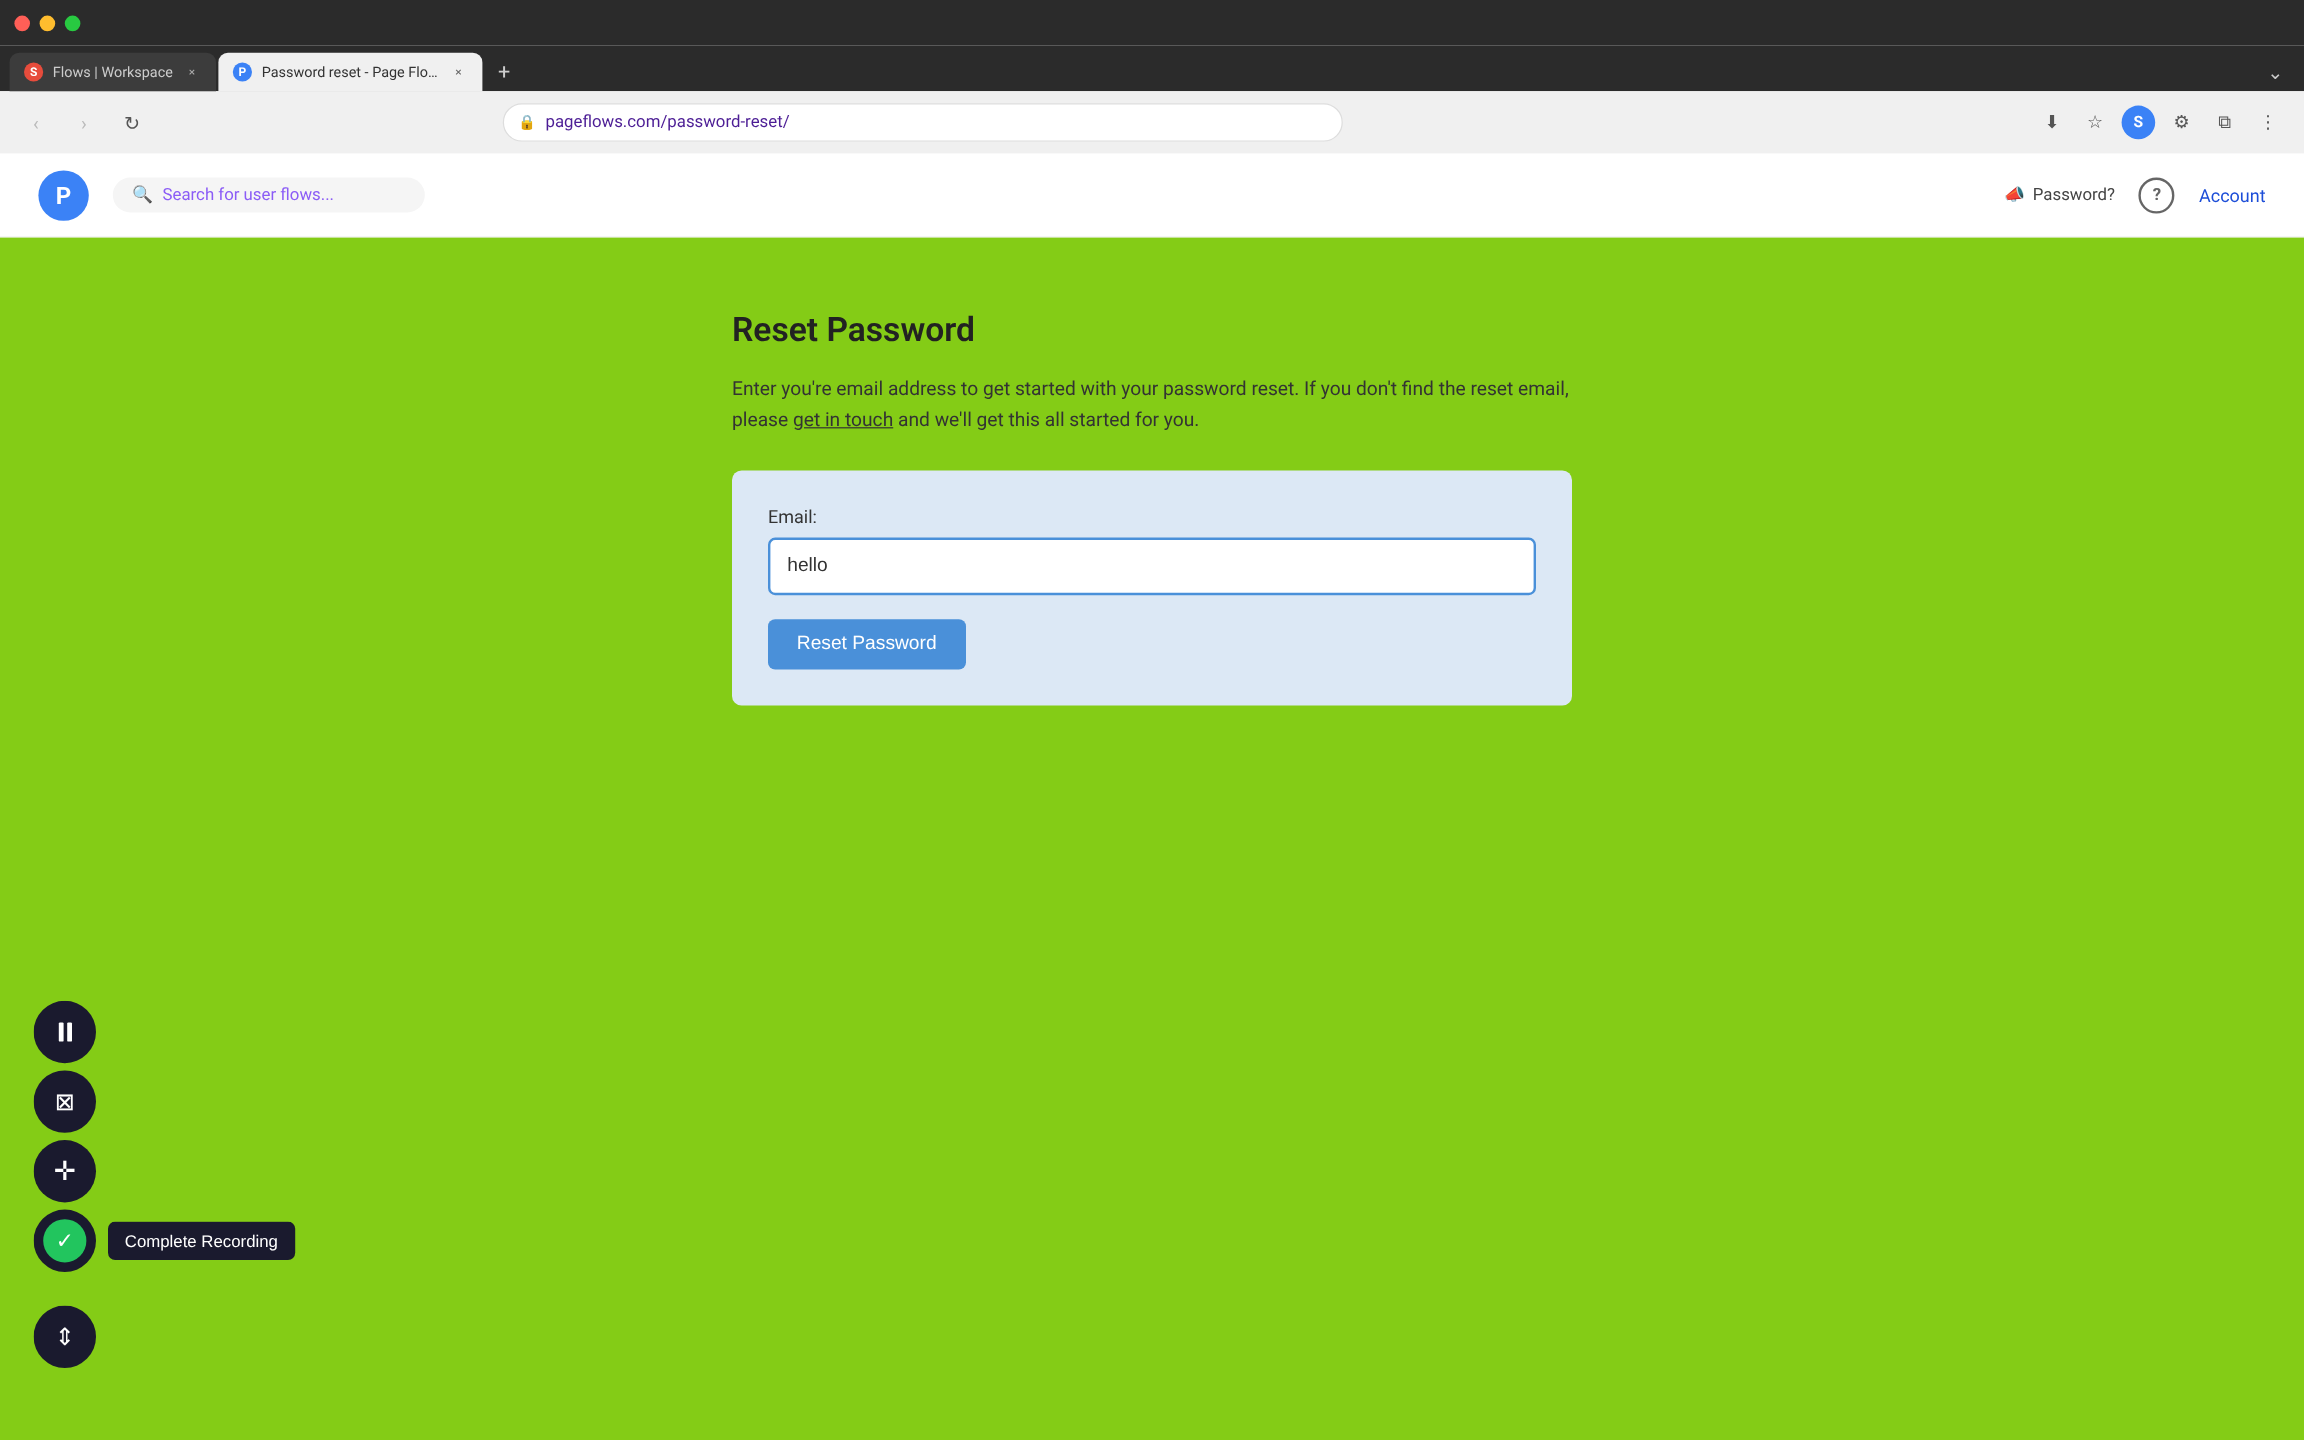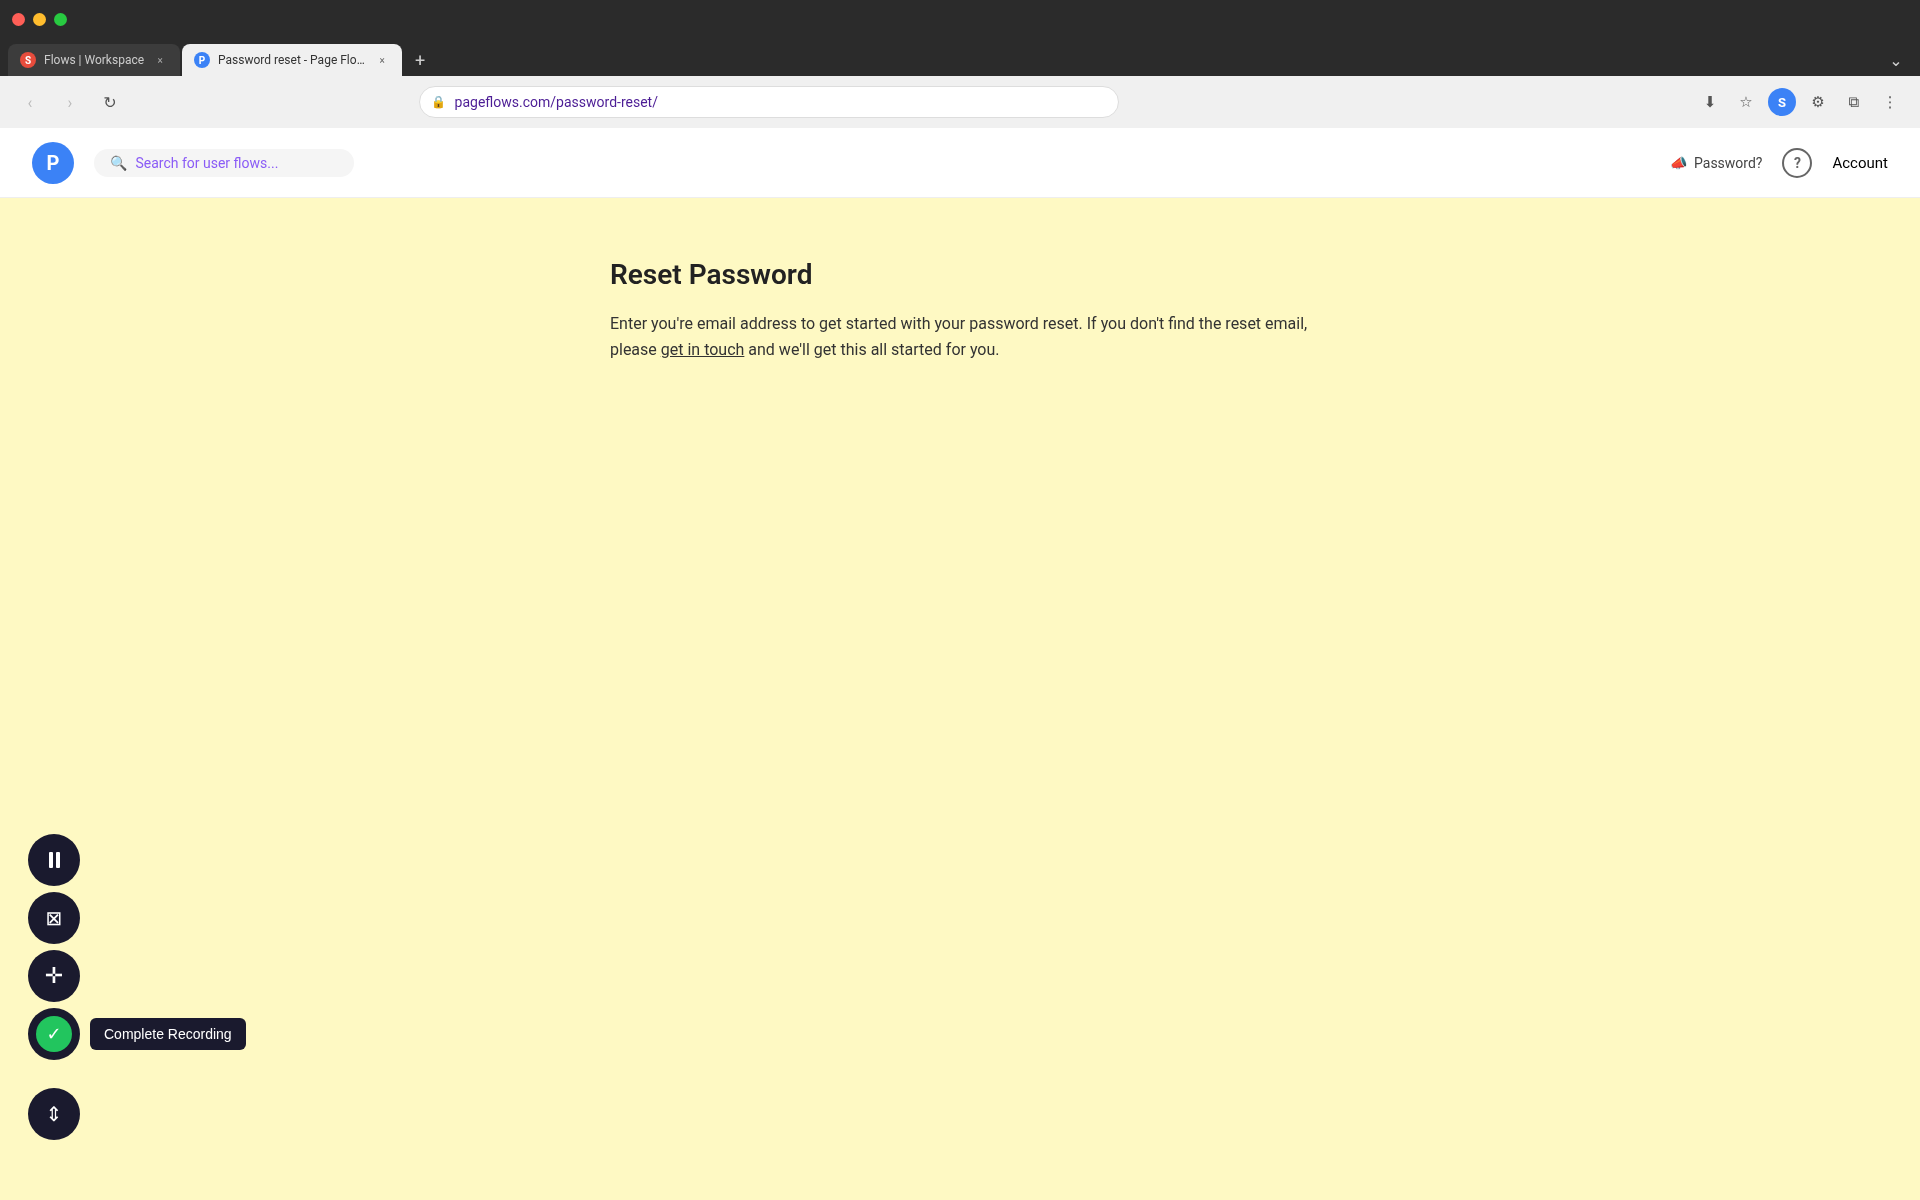--- a/index.html
+++ b/index.html
@@ -192,27 +192,27 @@
     .pf-help {
       width: 30px; height: 30px;
       border-radius: 50%;
       border: 2px solid #666;
       display: flex; align-items: center; justify-content: center;
       font-size: 14px; color: #666; cursor: pointer;
       font-weight: bold;
     }
     .pf-account {
       font-size: 15px;
-      color: #000000;
+      color: #1d4ed8;
       cursor: pointer;
     }
 
     
     .main-content {
-      background: #fef9c3;
+      background: #84cc16;
       min-height: calc(1200px - 38px - 38px - 52px - 70px);
       display: flex;
       justify-content: center;
       padding: 60px 20px;
     }
     .reset-container {
       width: 700px;
     }
     .reset-title {
       font-size: 28px;
@@ -402,20 +402,25 @@
       <div class="pf-account">Account</div>
     </div>
   </div>
 
   <div class="main-content">
     <div class="reset-container">
       <h1 class="reset-title">Reset Password</h1>
       <p class="reset-desc">
         <span>Enter you're email address to get started with your password reset. If you don't find the reset email, please </span><a href="#">get in touch</a><span> and we'll get this all started for you.</span>
       </p>
+      <div class="reset-form-box">
+        <label class="form-label">Email:</label>
+        <input class="form-input" type="text" value="hello" style="">
+        <button class="reset-btn">Reset Password</button>
+      </div>
     </div>
   </div>
 </div>
 
 <div class="floating-toolbar">
 
   <button class="toolbar-btn">
     <div class="pause-icon">
       <div class="pause-bar"></div>
       <div class="pause-bar"></div>

